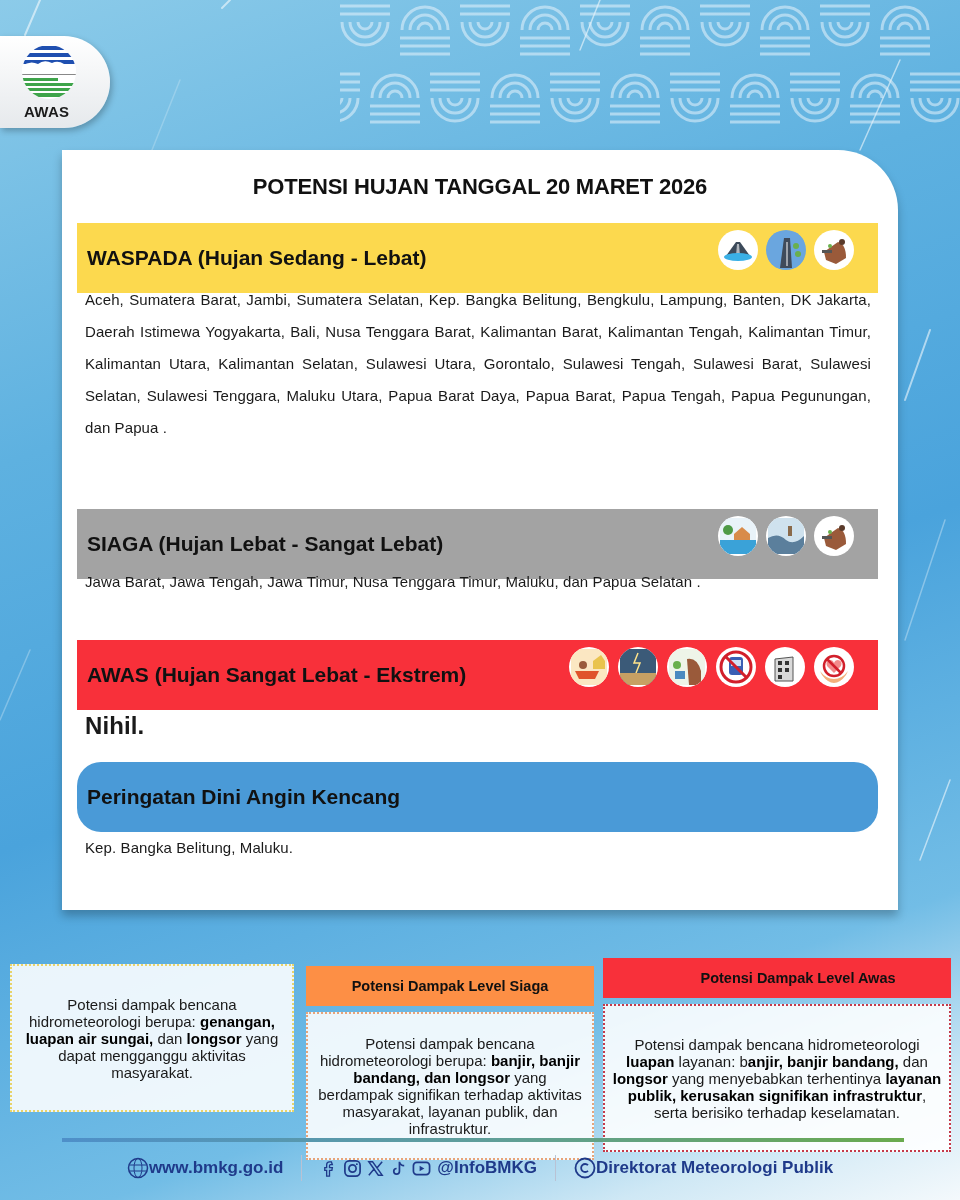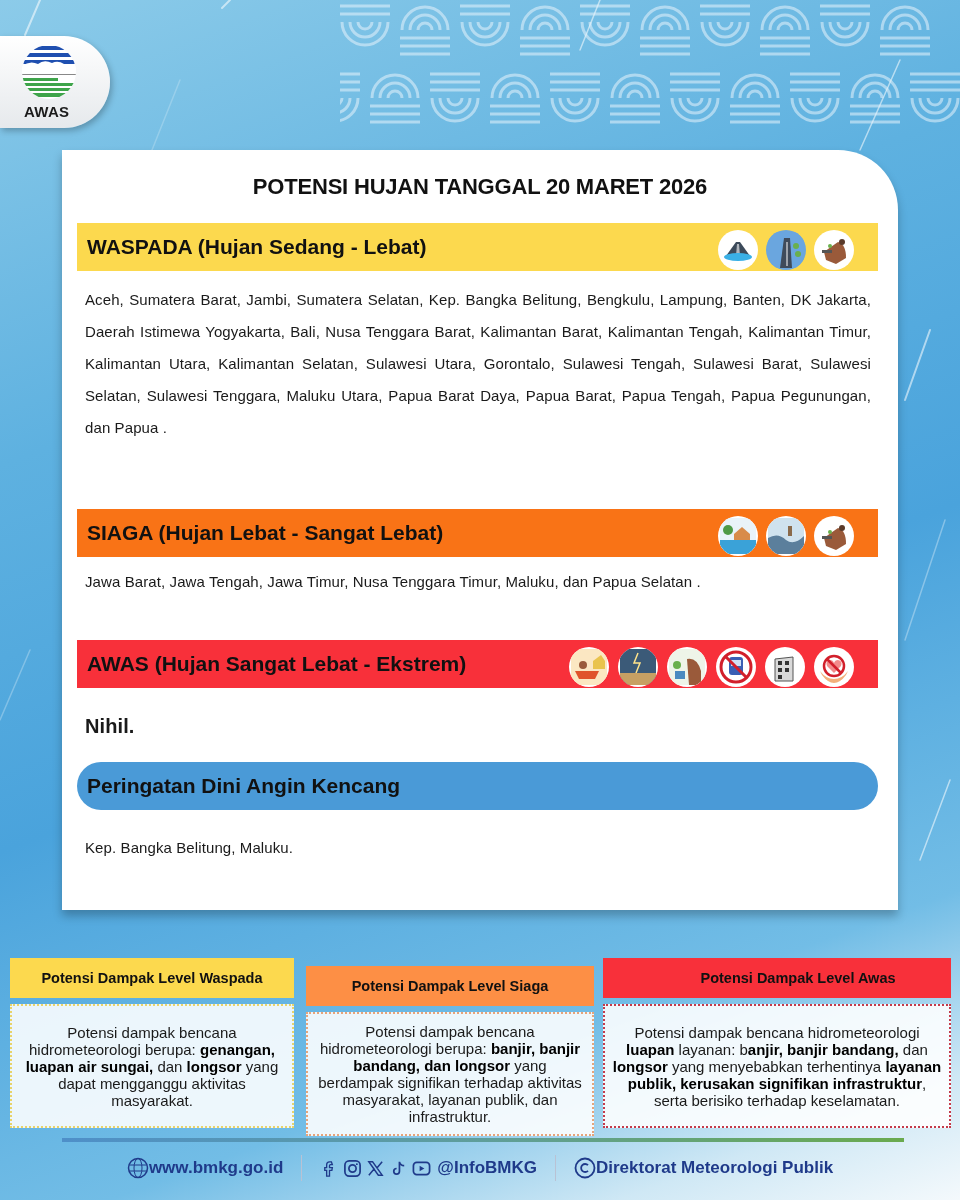--- a/index.html
+++ b/index.html
@@ -24,45 +24,45 @@
   .card {
     position: absolute; left: 62px; top: 150px; width: 836px; height: 760px;
     background: #fff; border-radius: 0 60px 0 0;
     box-shadow: 0 6px 10px rgba(0,0,0,.25);
   }
   .card-title {
     position: absolute; top: 24px; left: 0; right: 0; text-align: center;
     font-family: "Liberation Sans", sans-serif; font-weight: 700; font-size: 22px; color: #111; letter-spacing: -.2px;
   }
   .band {
-    position: absolute; left: 15px; width: 801px; height: 48px;
+    position: absolute; left: 15px; width: 801px; height: 70px;
     display: flex; align-items: center; padding-left: 10px;
   }
   .band-label { font-family: "Liberation Sans", sans-serif; font-weight: 700; font-size: 21px; color: #111; }
   .band-icons { position: absolute; right: 24px; top: 7px; display: flex; gap: 8px; }
   .icon-circ {
     width: 40px; height: 40px; border-radius: 50%; background: #fff;
     display: flex; align-items: center; justify-content: center; overflow: hidden;
   }
   .body-text {
     position: absolute; left: 23px; width: 786px;
     font-family: "Liberation Sans", sans-serif; font-size: 15px; color: #1a1a1a;
     line-height: 32px; text-align: justify; letter-spacing: .1px;
   }
-  .nihil { font-weight: 700; font-size: 20px; }
+  .nihil { font-weight: 700; font-size: 24px; }
 
   .impact {
     position: absolute; top: 958px; height: 172px;
   }
   .impact-head {
     height: 40px; display: flex; align-items: center; justify-content: center;
     font-family: "Liberation Sans", sans-serif; font-weight: 700; font-size: 14.5px; color: #111;
   }
   .impact-box {
-    margin-top: 6px; height: 124px; background: rgba(255,255,255,.88);
+    margin-top: 6px; height: 148px; background: rgba(255,255,255,.88);
     border: 2px dotted; display: flex; align-items: center; justify-content: center;
     text-align: center; padding: 0 6px;
     font-family: "Liberation Sans", sans-serif; font-size: 15px; line-height: 17px; color: #1a1a1a;
   }
   .impact-box b { font-weight: 700; color: #000; }
 
   .footer-rule {
     position: absolute; top: 1138px; left: 62px; width: 842px; height: 4px;
     background: linear-gradient(90deg,#4e8fc9,#5f9e9a,#6aaa4e);
   }
@@ -312,21 +312,21 @@
             <path d="M8 20 Q16 14 22 10 Q30 12 30 26 L20 32 L10 28Z" fill="#9a5a3a"></path>
             <circle cx="26" cy="10" r="3" fill="#5a3a2a"></circle>
             <rect x="6" y="18" width="10" height="3" fill="#555"></rect>
             <circle cx="14" cy="14" r="2" fill="#6ab04c"></circle>
           </svg>
       </div>
     </div>
   </div>
   <div class="body-text" style="top:134px;">Aceh, Sumatera Barat, Jambi, Sumatera Selatan, Kep. Bangka Belitung, Bengkulu, Lampung, Banten, DK Jakarta, Daerah Istimewa Yogyakarta, Bali, Nusa Tenggara Barat, Kalimantan Barat, Kalimantan Tengah, Kalimantan Timur, Kalimantan Utara, Kalimantan Selatan, Sulawesi Utara, Gorontalo, Sulawesi Tengah, Sulawesi Barat, Sulawesi Selatan, Sulawesi Tenggara, Maluku Utara, Papua Barat Daya, Papua Barat, Papua Tengah, Papua Pegunungan, dan Papua .</div>
 
-  <div class="band" style="top:359px;background:#f97316;">
+  <div class="band" style="top:359px;background:#a3a3a3;">
     <span class="band-label">SIAGA (Hujan Lebat - Sangat Lebat)</span>
     <div class="band-icons">
       <div class="icon-circ">
         <svg width="36" height="36" viewBox="0 0 36 36">
             <rect x="0" y="0" width="36" height="36" fill="#e9f3f9"></rect>
             <circle cx="8" cy="12" r="5" fill="#4e9a46"></circle>
             <path d="M14 16 L22 9 L30 16 L30 22 L14 22Z" fill="#d88b4a"></path>
             <rect x="0" y="22" width="36" height="14" fill="#3aa2d8"></rect>
           </svg>
       </div>
@@ -405,21 +405,20 @@
   </div>
   <div class="body-text nihil" style="top:560px;">Nihil.</div>
 
   <div class="band" style="top:612px;background:#4a9ad7;border-radius:24px;">
     <span class="band-label">Peringatan Dini Angin Kencang</span>
   </div>
   <div class="body-text" style="top:682px;">Kep. Bangka Belitung, Maluku.</div>
 </div>
 
 <div class="impact" style="left:10px;width:284px;">
-  <div class="impact-head" style="background:#fcd94e;">Potensi Dampak Level Waspada</div>
   <div class="impact-box" style="border-color:#e8d46a;">
       <div><span>Potensi dampak bencana hidrometeorologi berupa: </span><b>genangan, luapan air sungai,</b><span> dan </span><b>longsor</b><span> yang dapat mengganggu aktivitas masyarakat.</span></div>
     </div>
 </div>
 <div class="impact" style="left:306px;width:288px;margin-top:8px;">
   <div class="impact-head" style="background:#fd8f45;">Potensi Dampak Level Siaga</div>
   <div class="impact-box" style="border-color:#e7a47a;">
       <div><span>Potensi dampak bencana hidrometeorologi berupa: </span><b>banjir, banjir bandang, dan longsor</b><span> yang berdampak signifikan terhadap aktivitas masyarakat, layanan publik, dan infrastruktur.</span></div>
     </div>
 </div>

